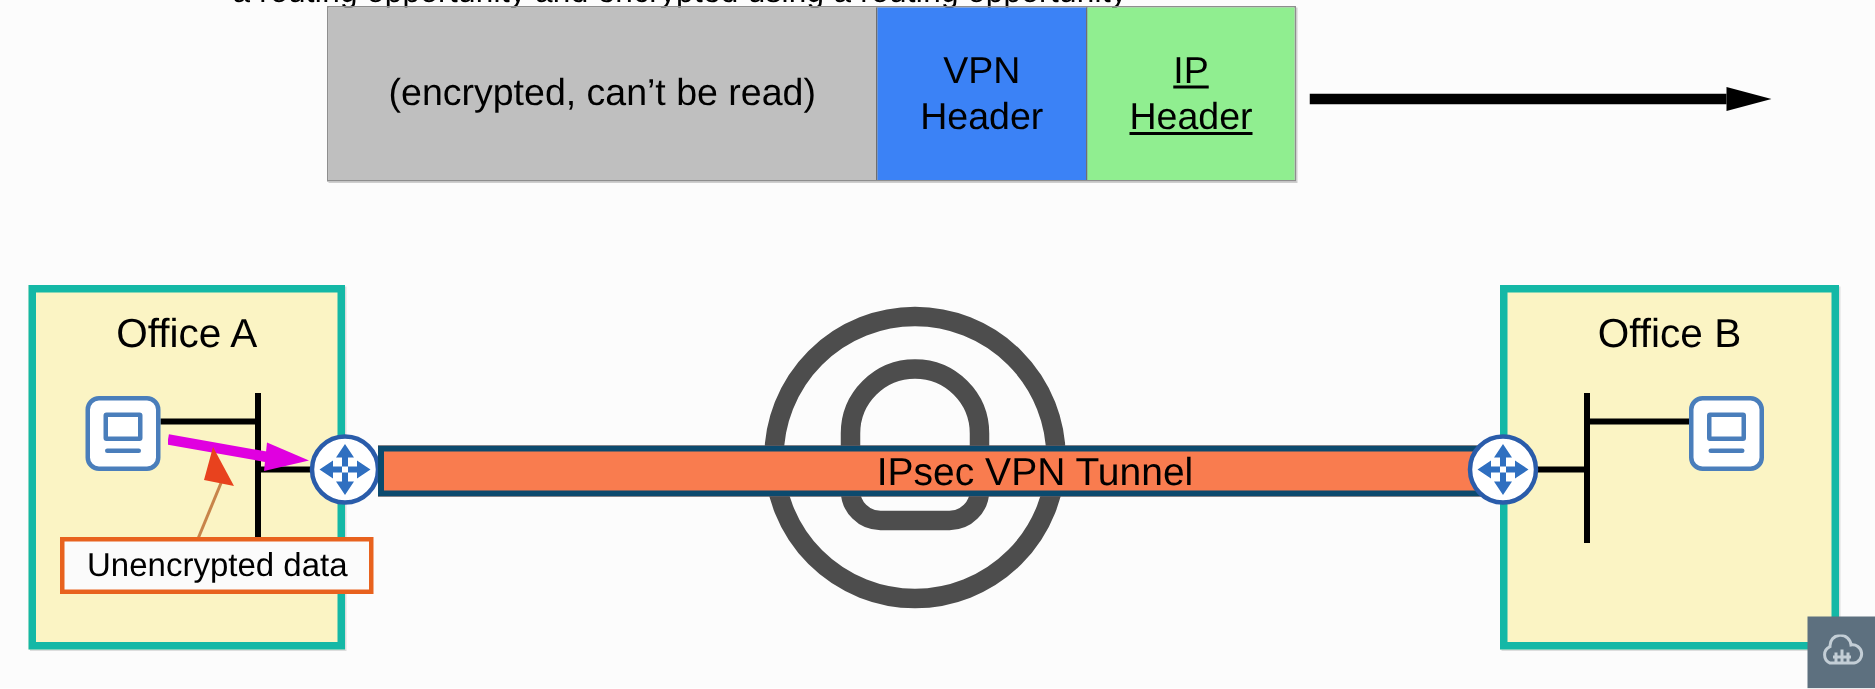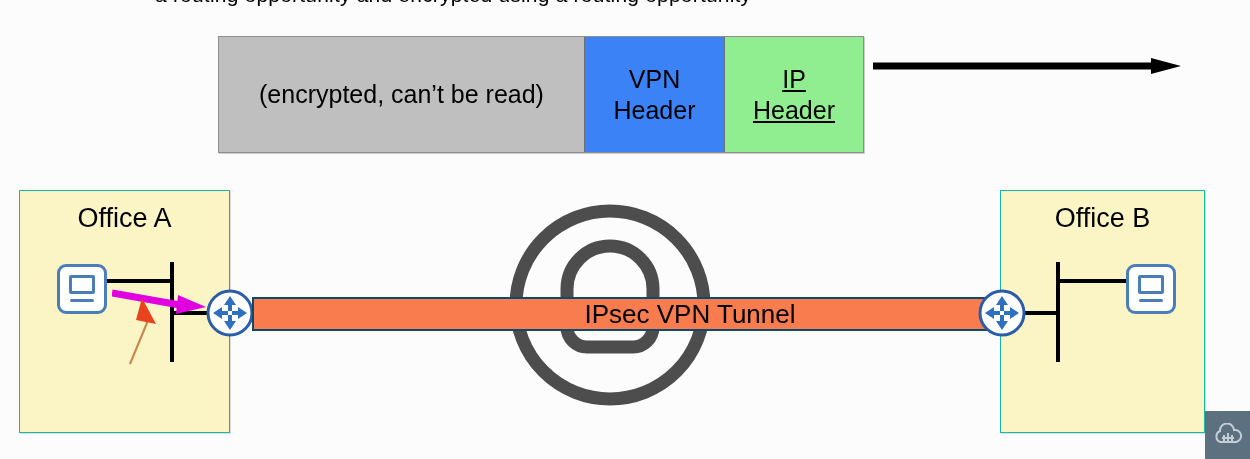--- a/index.html
+++ b/index.html
@@ -32,21 +32,20 @@
   .packet {
     position: absolute;
     left: 218px;
     top: 4px;
     width: 646px;
     height: 117px;
     display: flex;
     box-sizing: border-box;
     border: 1px solid #8e8e8e;
     box-shadow: 1px 1px 0 rgba(0,0,0,.18);
-    margin-top: 32px;
   }
   .packet-seg {
     display: flex;
     align-items: center;
     justify-content: center;
     text-align: center;
     font-size: 25px;
     color: #000000;
     line-height: 1.22;
     box-sizing: border-box;
@@ -73,26 +72,26 @@
     left: 873px;
     top: 58px;
     width: 308px;
     height: 16px;
   }
 
   
   .office {
     position: absolute;
     background: #fbf4c4;
-    border: 1px solid #14b8a6;
+    border: 5px solid #14b8a6;
     box-sizing: border-box;
     box-shadow: 1px 1px 0 rgba(0,0,0,.12);
   }
   #office-a { left: 19px;  top: 190px; width: 211px; height: 243px; }
-  #office-b { left: 1000px; top: 190px; width: 205px; height: 243px; }
+  #office-b { left: 1000px; top: 190px; width: 226px; height: 243px; }
   .office-title {
     position: absolute;
     top: 12px;
     left: 0;
     width: 100%;
     text-align: center;
     font-size: 27px;
     color: #000000;
   }
 
@@ -147,21 +146,21 @@
   }
 
   
   .tunnel {
     position: absolute;
     left: 252px;
     top: 297px;
     width: 876px;
     height: 34px;
     background: #f97c4f;
-    border: 2px solid #0c4a6e;
+    border: 4px solid #0c4a6e;
     box-sizing: border-box;
   }
   .tunnel-label {
     position: absolute;
     left: 0;
     top: 0;
     width: 100%;
     height: 100%;
     display: flex;
     align-items: center;
@@ -273,20 +272,23 @@
   <svg class="magenta-arrow" viewBox="0 0 94 30">
     <line x1="0" y1="5" x2="68" y2="17" stroke="#e000e0" stroke-width="7"></line>
     <polygon points="66,7 94,19 64,26" fill="#e000e0"></polygon>
   </svg>
 
   <svg class="callout-leader" viewBox="0 0 46 70">
     <line x1="10" y1="68" x2="29" y2="22" stroke="#c8844a" stroke-width="2"></line>
     <polygon points="22,2 36,28 16,24" fill="#e8421e"></polygon>
   </svg>
 
+  <div class="callout">
+    <span>Unencrypted data</span>
+  </div>
 
   <svg class="globe" viewBox="0 0 206 206">
     <circle cx="103" cy="103" r="94" fill="none" stroke="#4d4d4d" stroke-width="13"></circle>
     <path d="M 60 125 L 60 87 A 43 43 0 0 1 146 87 L 146 125 A 20 20 0 0 1 126 145 L 80 145 A 20 20 0 0 1 60 125 Z" fill="none" stroke="#4d4d4d" stroke-width="13"></path>
   </svg>
 
   <div class="tunnel">
     <div class="tunnel-label">IPsec VPN Tunnel</div>
   </div>
 

